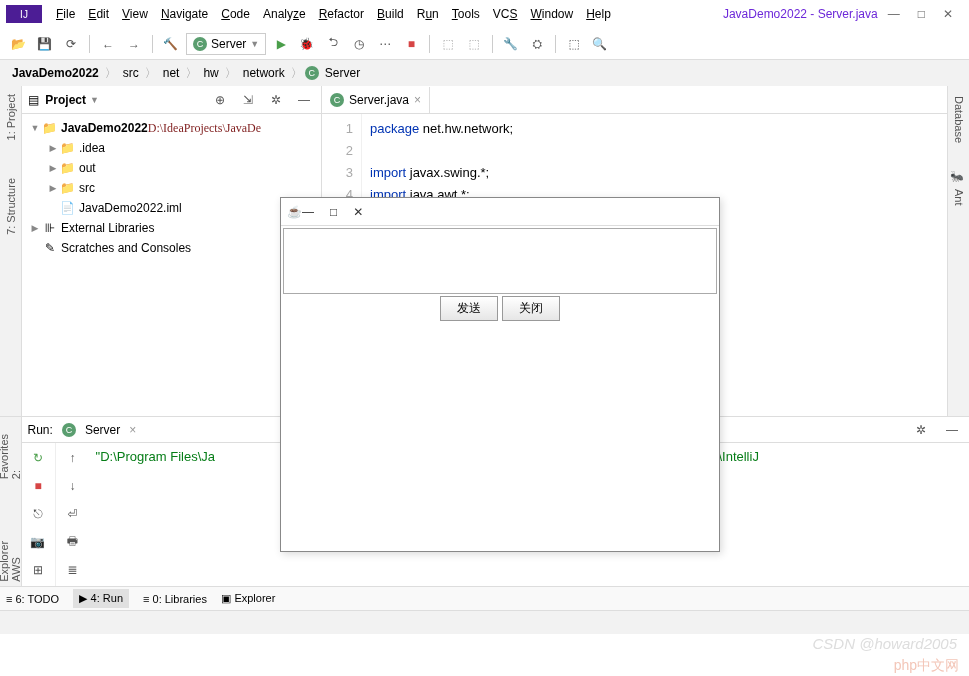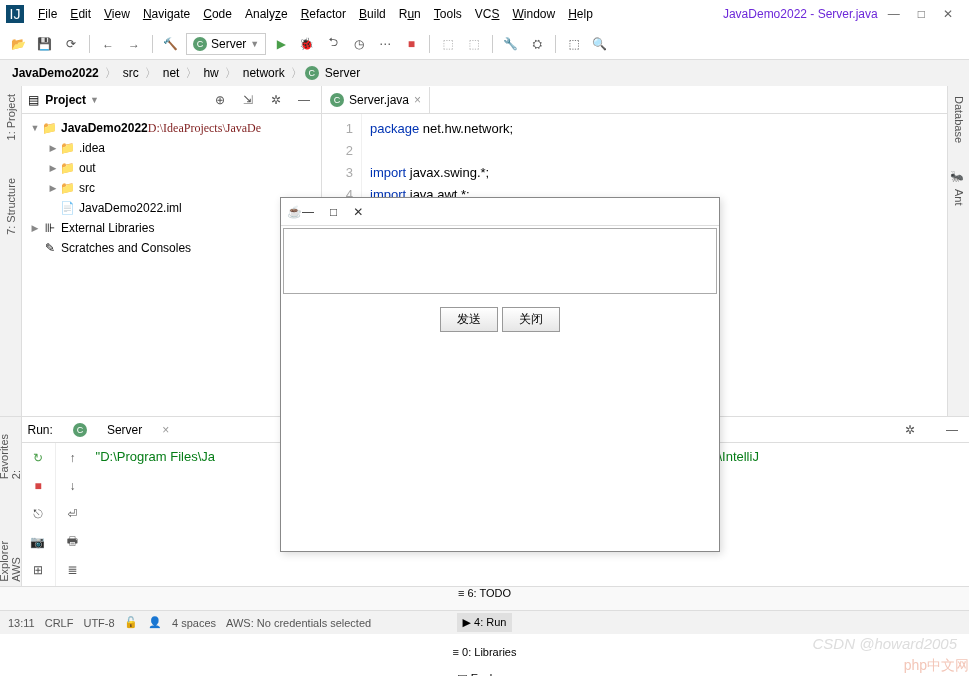--- a/index.html
+++ b/index.html
@@ -1,18 +1,18 @@
 <!DOCTYPE html>
 <html><head>
 <meta charset="utf-8">
 <style>
 * { margin:0; padding:0; box-sizing:border-box; font-family:"Segoe UI",Arial,sans-serif; }
 body { width:969px; height:676px; background:#fff; font-size:12px; color:#000; overflow:hidden; position:relative; }
 .titlebar { height:28px; display:flex; align-items:center; padding:0 6px; background:#fff; }
-.logo { width:18px; height:18px; background:#0c4a6e; display:flex; align-items:center; justify-content:center; color:#fff; font-size:14px; margin-right:8px; }
+.logo { width:36px; height:18px; background:#4c1d95; display:flex; align-items:center; justify-content:center; color:#fff; font-size:10px; margin-right:8px; }
 .menu { display:flex; gap:1px; flex:1; }
 .menu span { padding:3px 6px; cursor:default; }
 .menu span u { text-decoration:underline; }
 .title-text { color:#6d28d9; padding:0 10px; }
 .win-controls { display:flex; gap:18px; padding-right:10px; color:#666; }
 .toolbar { height:32px; display:flex; align-items:center; padding:0 8px; gap:4px; border-bottom:1px solid #ddd; }
 .tb-btn { width:22px; height:22px; display:flex; align-items:center; justify-content:center; color:#555; }
 .tb-sep { width:1px; height:18px; background:#ccc; margin:0 3px; }
 .run-combo { display:flex; align-items:center; height:22px; border:1px solid #ccc; padding:0 6px; gap:4px; }
 .breadcrumb { height:26px; display:flex; align-items:center; padding:0 8px; gap:2px; background:#f2f2f2; font-size:12px; }
@@ -34,44 +34,44 @@
 .tree-dim { color:#7f1d1d;font-family:Liberation Serif, serif; }
 .editor-area { flex:1; display:flex; flex-direction:column; }
 .editor-tabs { height:28px; display:flex; align-items:center; border-bottom:1px solid #ddd; }
 .ed-tab { display:flex; align-items:center; height:26px; padding:0 8px; gap:5px; border-right:1px solid #ddd; background:#fff; }
 .code-area { flex:1; display:flex; font-family:Consolas,monospace; font-size:13px; }
 .gutter { width:40px; text-align:right; color:#aaa; padding:4px 8px 0 0; line-height:22px; background:#fff; border-right:1px solid #f0f0f0; }
 .code { flex:1; padding:4px 8px; line-height:22px; }
 .kw { color:#0033b3; font-weight:normal; }
 .right-tabs { width:22px; background:#f2f2f2; border-left:1px solid #ddd; display:flex; flex-direction:column; align-items:center; padding-top:6px; gap:20px; }
 .run-panel { border-top:1px solid #ddd; height:170px; display:flex; }
-.run-header { height:26px; display:flex; align-items:center; padding:0 6px; gap:20px; border-bottom:1px solid #ddd; width:100%; }
+.run-header { height:26px; display:flex; align-items:center; padding:0 6px; gap:9px; border-bottom:1px solid #ddd; width:100%; }
 .run-body { flex:1; display:flex; }
 .run-buttons { width:34px; display:flex; flex-direction:column; align-items:center; padding-top:4px; gap:6px; border-right:1px solid #eee; }
 .run-output { flex:1; padding:6px; font-family:Consolas,monospace; font-size:13px; color:#067d17; }
 .run-wrap { display:flex; flex-direction:column; width:100%; }
-.bottom-tabs { height:24px; display:flex; align-items:center; border-top:1px solid #ddd; padding:0 6px; gap:14px; background:#f9f9f9; font-size:11px;flex-direction:column; }
+.bottom-tabs { height:24px; display:flex; align-items:center; border-top:1px solid #ddd; padding:0 6px; gap:14px; background:#f9f9f9; font-size:11px; }
 .statusbar { height:24px; display:flex; align-items:center; padding:0 8px; background:#f2f2f2; font-size:11px; justify-content:space-between; border-top:1px solid #ddd; }
 .status-right { display:flex; gap:10px; align-items:center; color:#555; }
 .dialog { position:absolute; left:280px; top:197px; width:440px; height:355px; background:#fff; border:1px solid #888; box-shadow:2px 2px 8px rgba(0,0,0,0.15); display:flex; flex-direction:column; }
 .dlg-title { height:28px; display:flex; align-items:center; padding:0 6px; background:#fff; border-bottom:1px solid #ddd; }
 .dlg-title-text { flex:1; padding-left:4px; }
 .dlg-controls { display:flex; gap:16px; padding-right:6px; color:#333; }
 .dlg-text { flex:1; margin:2px; border:1px solid #aaa; display:flex; }
 .dlg-text-inner { flex:1; padding:2px 4px; font-size:12px; line-height:15px; }
 .dlg-scroll { width:17px; background:#efefef; border-left:1px solid #ccc; position:relative; }
 .dlg-scroll-btn { height:17px; background:#ddd; display:flex; align-items:center; justify-content:center; font-size:8px; }
 .dlg-input { height:66px; margin:2px; border:1px solid #aaa; }
-.dlg-buttons { height:36px; display:flex; align-items:flex-end; justify-content:center; gap:4px; }
+.dlg-buttons { height:36px; display:flex; align-items:flex-start; justify-content:center; gap:4px; }
 .dlg-btn { padding:3px 16px; background:linear-gradient(#fff,#e6e6e6); border:1px solid #999; font-size:12px; }
 .c-icon { width:14px; height:14px; border-radius:50%; background:#5a9e6f; color:#fff; font-size:9px; display:inline-flex; align-items:center; justify-content:center; }
 .arrow-green { color:#4a9e4a; }
 .red-sq { color:#d64545; }
 .watermark { position:absolute; right:12px; bottom:24px; color:#ddd; font-size:15px; font-style:italic; pointer-events:none; }
-.watermark2 { position:absolute; right:0; bottom:1px; color:#f3c6b8; font-size:14px; pointer-events:none; }
+.watermark2 { position:absolute; right:10px; bottom:1px; color:#f3c6b8; font-size:14px; pointer-events:none; }
 </style>
 </head>
 <body>
 
 <div class="titlebar">
   <div class="logo">IJ</div>
   <div class="menu">
     <span><u>F</u>ile</span>
     <span><u>E</u>dit</span>
     <span><u>V</u>iew</span>
@@ -269,29 +269,20 @@
 </div>
 
 <div class="bottom-tabs">
   <span>≡ <span>6: TODO</span></span>
   <span style="background:#e0e0e0;padding:3px 6px">▶ <span>4: Run</span></span>
   <span>≡ <span>0: Libraries</span></span>
   <span>▣ <span>Explorer</span></span>
 </div>
 
 <div class="statusbar">
-  <div class="status-right">
-    <span>13:11</span>
-    <span>CRLF</span>
-    <span>UTF-8</span>
-    <span>🔓</span>
-    <span>👤</span>
-    <span>4 spaces</span>
-    <span>AWS: No credentials selected</span>
-  </div>
 </div>
 
 <div class="dialog">
   <div class="dlg-title">
     <span>☕</span>
     <div class="dlg-controls">
       <span>—</span>
       <span>□</span>
       <span>✕</span>
     </div>

